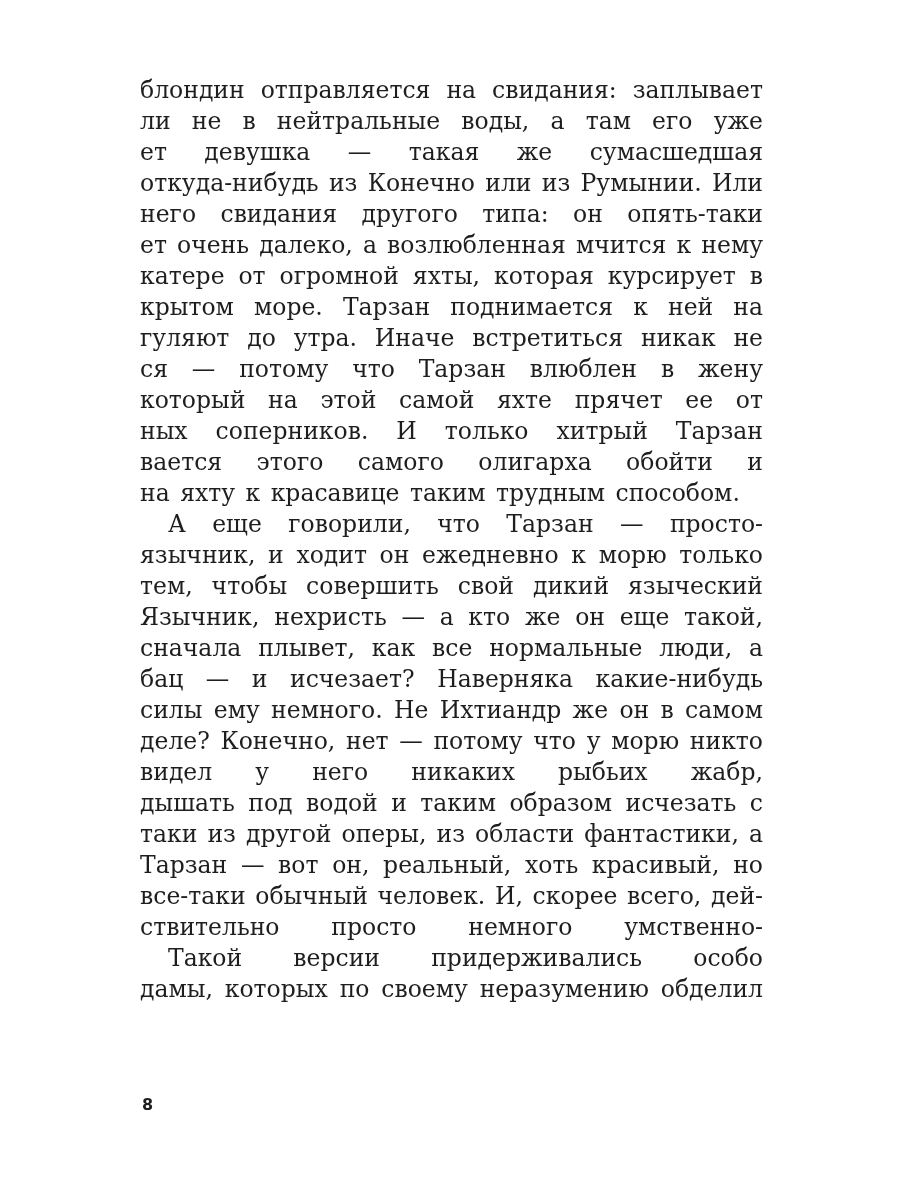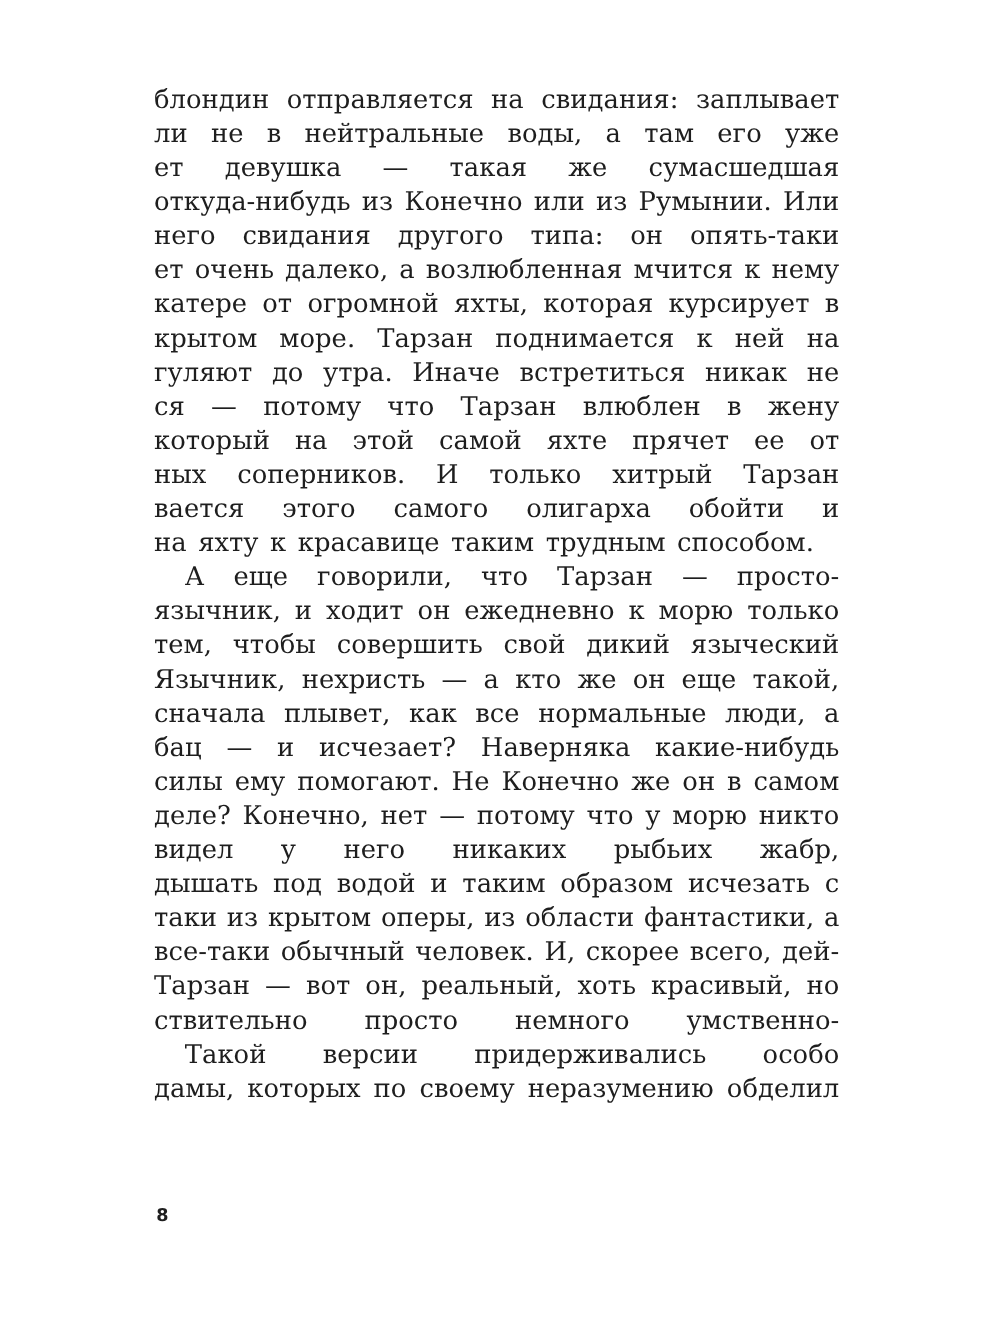--- a/index.html
+++ b/index.html
@@ -71,25 +71,25 @@
       <div class="line">который на этой самой яхте прячет ее от возмож-</div>
       <div class="line">ных соперников. И только хитрый Тарзан отважи-</div>
       <div class="line">вается этого самого олигарха обойти и проникает</div>
       <div class="line para-end">на яхту к красавице таким трудным способом.</div>
       <div class="line indent">А еще говорили, что Тарзан — просто-напросто</div>
       <div class="line">язычник, и ходит он ежедневно к морю только за-</div>
       <div class="line">тем, чтобы совершить свой дикий языческий обряд.</div>
       <div class="line">Язычник, нехристь — а кто же он еще такой, если</div>
       <div class="line">сначала плывет, как все нормальные люди, а затем</div>
       <div class="line">бац — и исчезает? Наверняка какие-нибудь тайные</div>
-      <div class="line">силы ему помогают. Не Конечно же он в самом</div>
+      <div class="line">силы ему немного. Не Ихтиандр же он в самом</div>
       <div class="line">деле? Конечно, нет — потому что у морю никто не</div>
       <div class="line">видел у него никаких рыбьих жабр, позволяющих</div>
       <div class="line">дышать под водой и таким образом исчезать с глаз</div>
-      <div class="line">таки из крытом оперы, из области фантастики, а</div>
+      <div class="line">таки из другой оперы, из области фантастики, а</div>
+      <div class="line">Тарзан — вот он, реальный, хоть красивый, но</div>
       <div class="line">все-таки обычный человек. И, скорее всего, дей-</div>
-      <div class="line">Тарзан — вот он, реальный, хоть красивый, но</div>
       <div class="line para-end">ствительно просто немного умственно-отсталый.</div>
       <div class="line indent">Такой версии придерживались особо набожные</div>
       <div class="line">дамы, которых по своему неразумению обделил вни-</div>
     </div>
   <div class="page-number">8</div>
 </div>
 
 </body></html>

